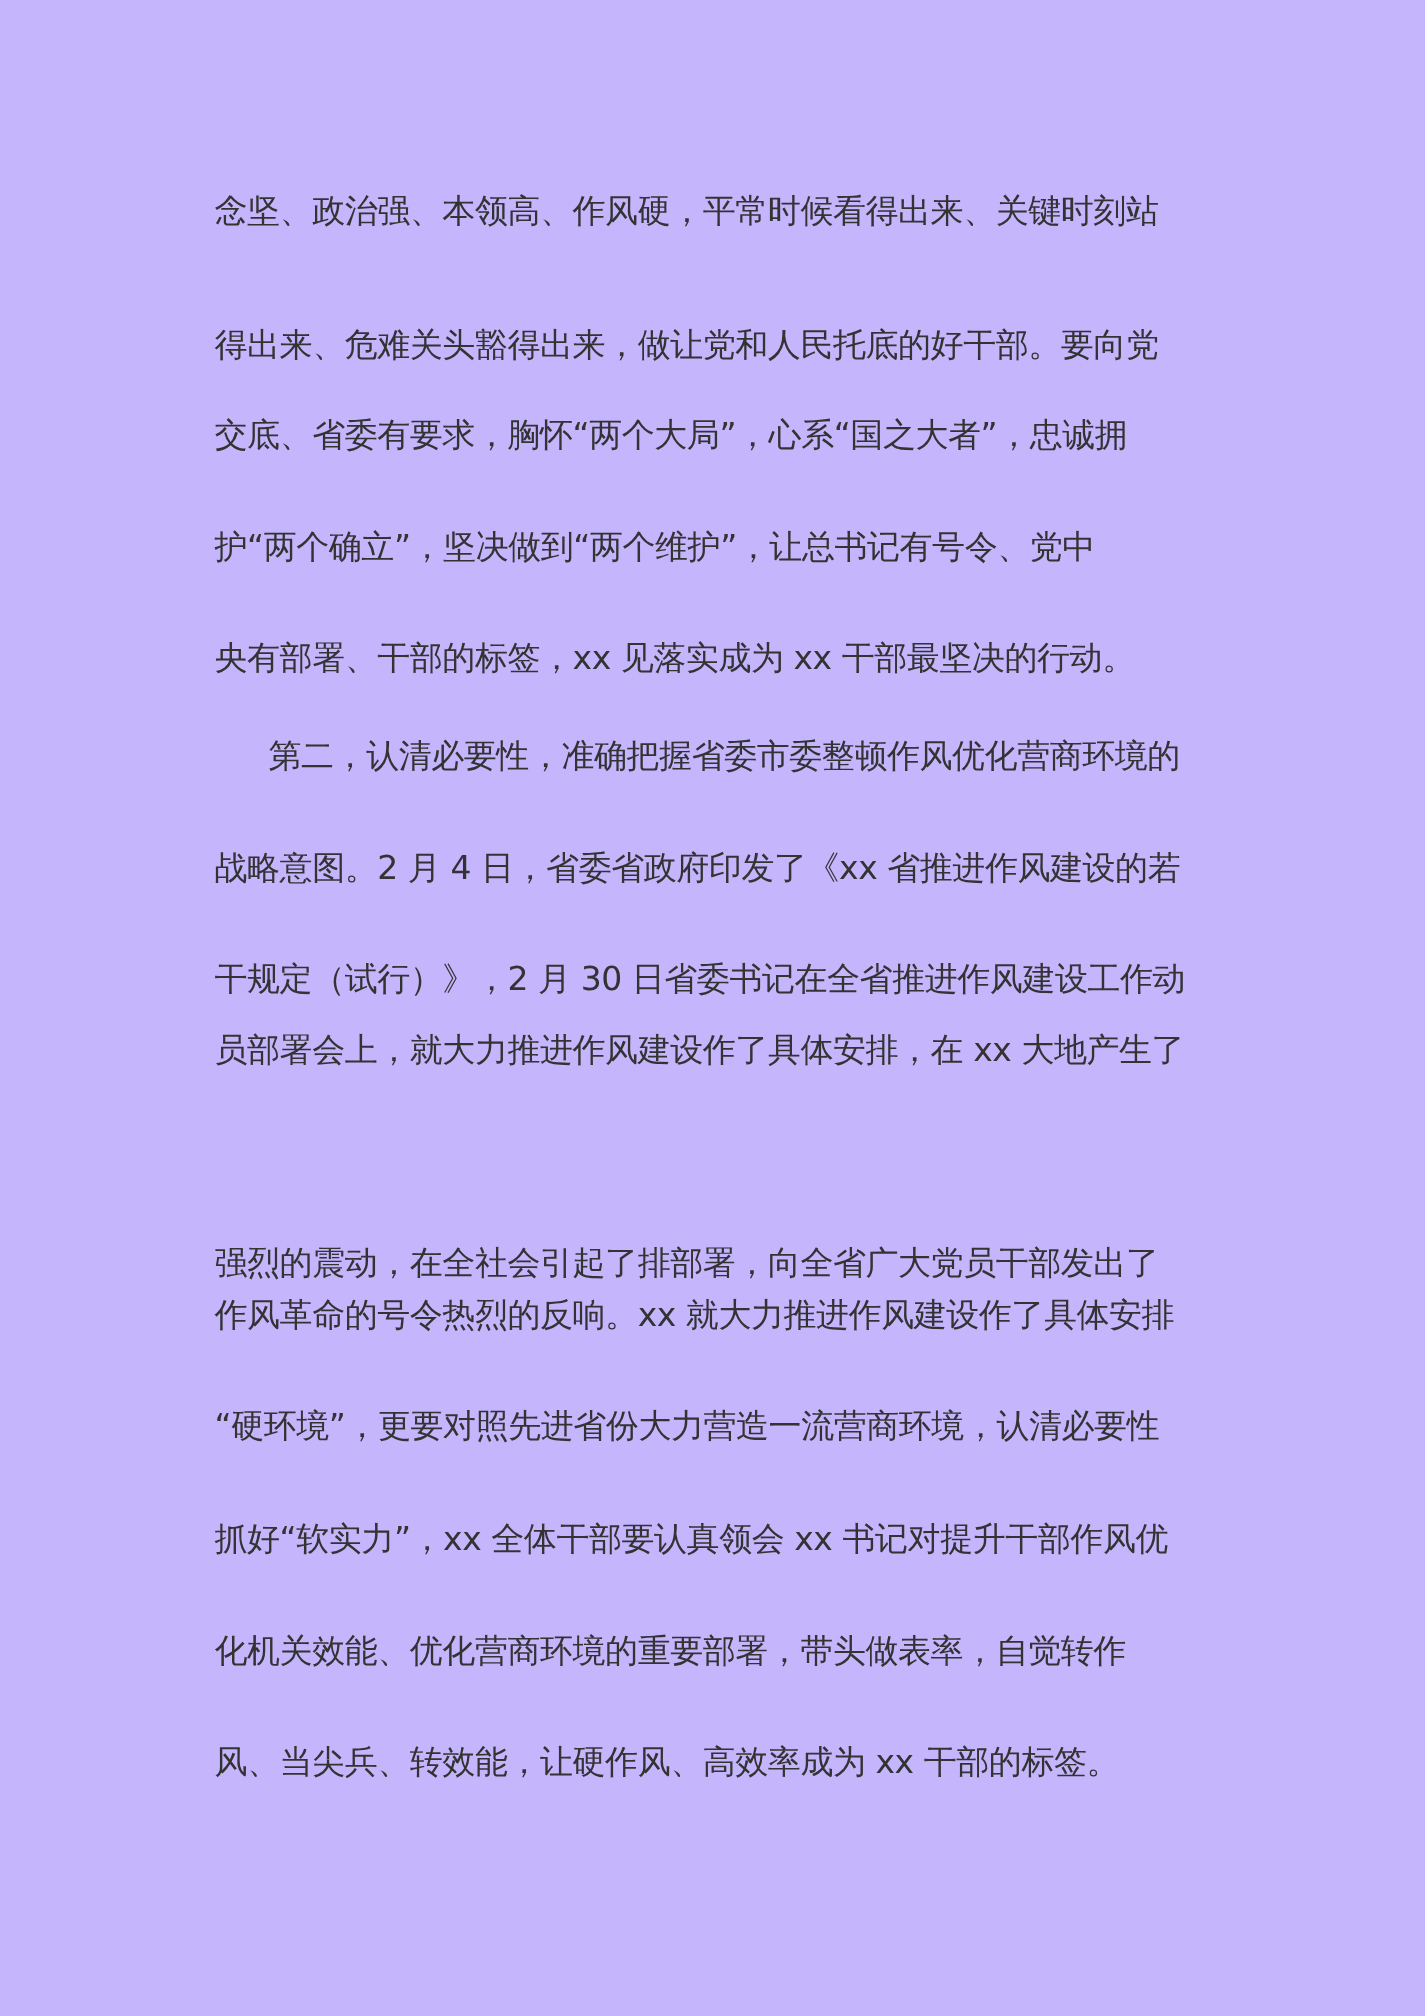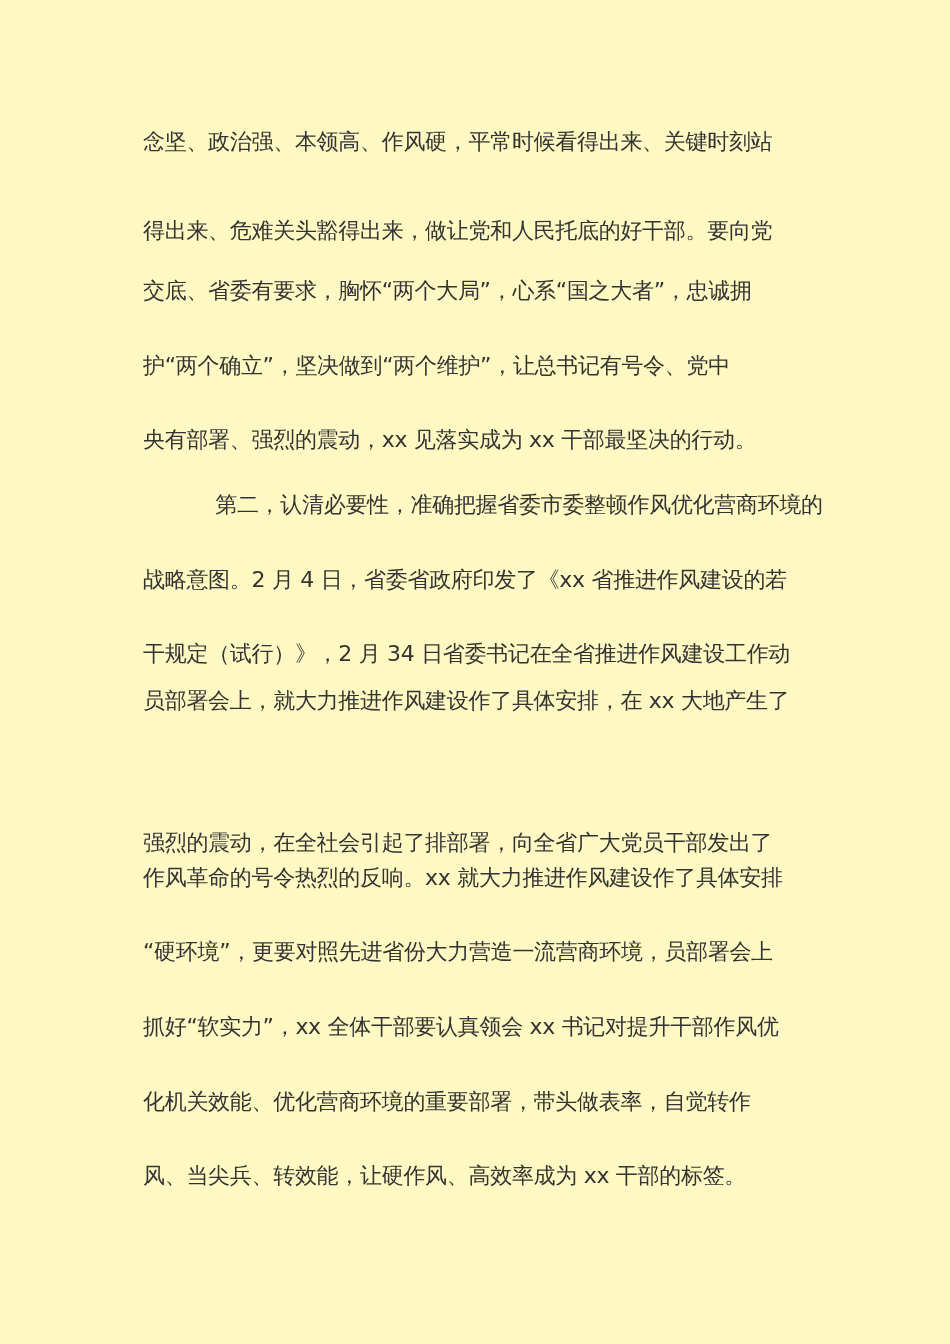--- a/index.html
+++ b/index.html
@@ -14,54 +14,53 @@
       overflow: hidden;
       font-family: "DejaVu Sans", "Liberation Sans", sans-serif;
       color: #333333;
     }
     .page {
       position: absolute;
       left: 0;
       top: 0;
       width: 950px;
       height: 1344px;
-      background: #fef9c3;
+      background: #c4b5fd;
     }
     .line {
       position: absolute;
       left: 143px;
       width: 680px;
       font-size: 22px;
       line-height: 30px;
       white-space: nowrap;
       letter-spacing: -0.3px;
     }
     .indent {
       left: 179px;
-      text-align: center;
     }
   </style>
 </head>
 <body>
 
 <div class="page">
 
   <div>
     <div class="line" style="top:127px">念坚、政治强、本领高、作风硬，平常时候看得出来、关键时刻站</div>
     <div class="line" style="top:216px">得出来、危难关头豁得出来，做让党和人民托底的好干部。要向党</div>
     <div class="line" style="top:276px">交底、省委有要求，胸怀“两个大局”，心系“国之大者”，忠诚拥</div>
     <div class="line" style="top:351px">护“两个确立”，坚决做到“两个维护”，让总书记有号令、党中</div>
-    <div class="line" style="top:425px">央有部署、强烈的震动，xx 见落实成为 xx 干部最坚决的行动。</div>
+    <div class="line" style="top:425px">央有部署、干部的标签，xx 见落实成为 xx 干部最坚决的行动。</div>
   </div>
 
   <div>
     <div class="line indent" style="top:490px">第二，认清必要性，准确把握省委市委整顿作风优化营商环境的</div>
     <div class="line" style="top:565px">战略意图。2 月 4 日，省委省政府印发了《xx 省推进作风建设的若</div>
-    <div class="line" style="top:639px">干规定（试行）》，2 月 34 日省委书记在全省推进作风建设工作动</div>
+    <div class="line" style="top:639px">干规定（试行）》，2 月 30 日省委书记在全省推进作风建设工作动</div>
     <div class="line" style="top:686px">员部署会上，就大力推进作风建设作了具体安排，在 xx 大地产生了</div>
     <div class="line" style="top:828px">强烈的震动，在全社会引起了排部署，向全省广大党员干部发出了</div>
     <div class="line" style="top:863px">作风革命的号令热烈的反响。xx 就大力推进作风建设作了具体安排</div>
-    <div class="line" style="top:937px">“硬环境”，更要对照先进省份大力营造一流营商环境，员部署会上</div>
+    <div class="line" style="top:937px">“硬环境”，更要对照先进省份大力营造一流营商环境，认清必要性</div>
     <div class="line" style="top:1012px">抓好“软实力”，xx 全体干部要认真领会 xx 书记对提升干部作风优</div>
     <div class="line" style="top:1087px">化机关效能、优化营商环境的重要部署，带头做表率，自觉转作</div>
     <div class="line" style="top:1161px">风、当尖兵、转效能，让硬作风、高效率成为 xx 干部的标签。</div>
   </div>
 </div>
 
 </body></html>

